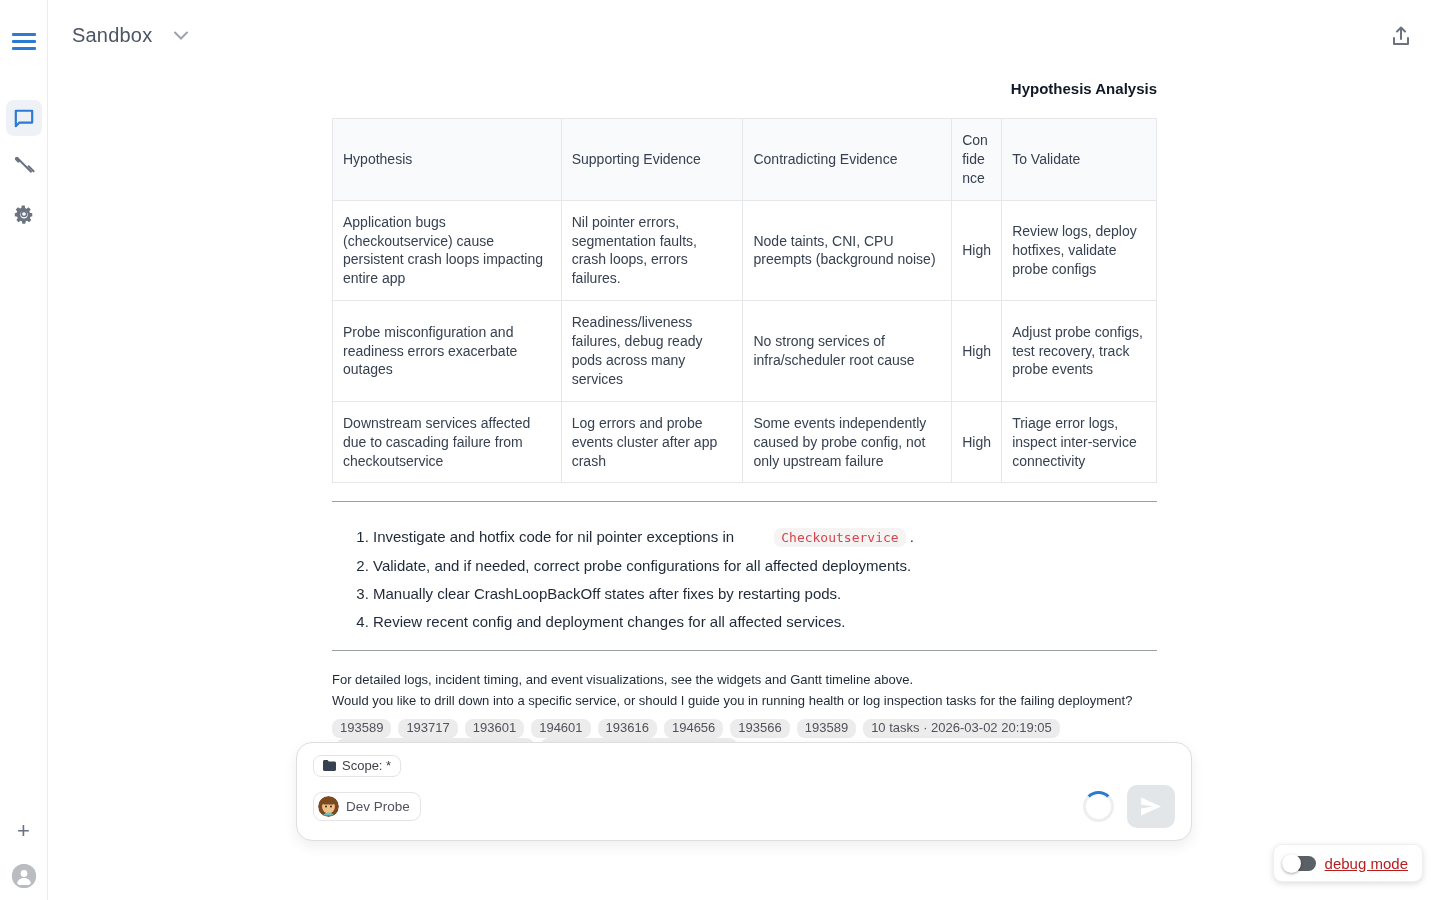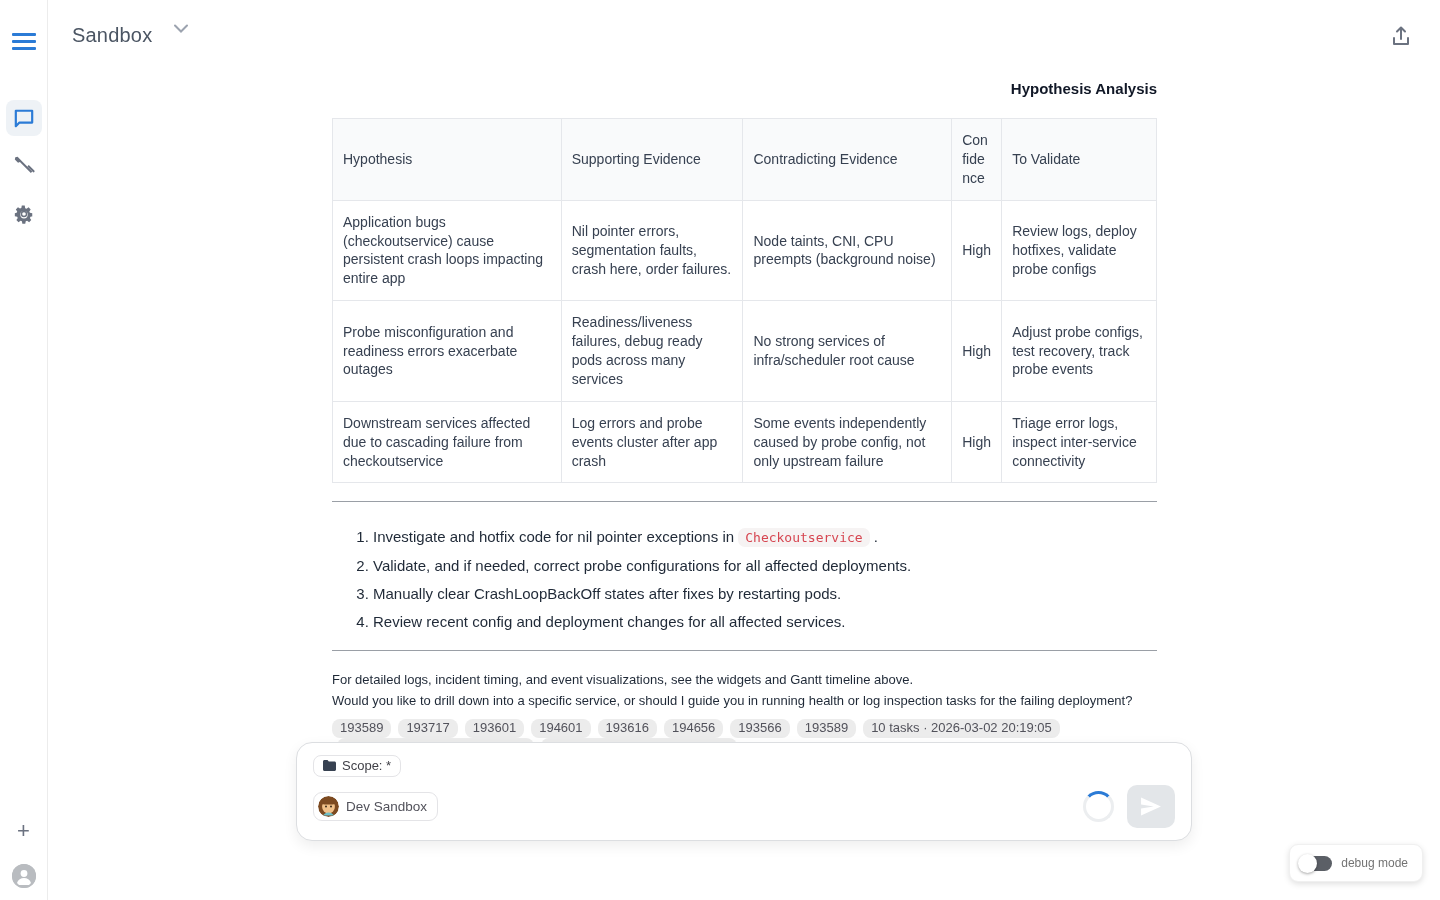--- a/index.html
+++ b/index.html
@@ -22,42 +22,42 @@
   .hamburger span { display: block; height: 3px; border-radius: 1px; background: var(--accent, #2b7bd6); }
   .side-nav { margin-top: 48px; display: flex; flex-direction: column; gap: 12px; align-items: center; }
   .side-item { width: 36px; height: 36px; display: flex; align-items: center; justify-content: center; border-radius: 8px; cursor: pointer; background: none; border: none; }
   .side-item.active { background: #eef2f6; }
   .side-bottom { margin-top: auto; display: flex; flex-direction: column; align-items: center; gap: 22px; margin-bottom: 12px; }
   .plus-btn { font-size: 22px; color: #6b7280; background: none; border: none; cursor: pointer; line-height: 1; }
   .avatar-circle { width: 24px; height: 24px; border-radius: 50%; background: #b9bcc0; display: flex; align-items: center; justify-content: center; cursor: pointer; border: none; }
 
   
   .topbar { position: absolute; left: 48px; right: 0; top: 0; height: 64px; }
-  .workspace { position: absolute; left: 24px; top: 24px; display: flex; gap: 22px; cursor: pointer; background: none; border: none; }
+  .workspace { position: absolute; left: 24px; top: 24px; display: flex; align-items: center; gap: 22px; cursor: pointer; background: none; border: none; }
   .workspace-title { font-size: 20px; color: #4b5563; letter-spacing: .2px; }
   .export-btn { position: absolute; right: 28px; top: 24px; background: none; border: none; cursor: pointer; }
 
   
   .main { position: absolute; left: 332px; top: 80px; width: 825px; }
   .section-title { font-size: 15px; font-weight: 700; color: #111827; text-align: right; }
   .ht-table { border-collapse: collapse; width: 825px; margin-top: 21px; font-size: 14px; }
   .ht-table th, .ht-table td {
     border: 1px solid #e5e7eb; text-align: left; vertical-align: middle;
     padding: 12px 10px; line-height: 1.35; word-break: break-word;
   }
   .ht-table th { background: #f9fafb; font-weight: 400; color: #374151; height: 71px; }
   .ht-table td { color: #374151; height: 71px; }
   hr.rule { border: none; border-top: 1px solid #9a9fa6; margin: 18px 0 0 0; }
   .next-steps-title { margin-top: 24px; }
   ol.steps { margin: 24px 0 0 0; padding-left: 41px; font-size: 15px; color: #1f2937; }
   ol.steps li { margin-bottom: 7px; line-height: 1.4; }
   code.inline-code {
     font-family: "DejaVu Sans Mono", monospace; font-size: 13px;
     color: var(--code-red, #d64550); background: #f6f3f3;
-    padding: 2px 7px; border-radius: 7px;
+    padding: 2px 7px; border-radius: 7px; margin-left: 36px;
   }
   .closing { margin-top: 18px; font-size: 13px; line-height: 21px; color: #1f2937; }
   .closing p { margin: 0; }
   .badges { margin-top: 8px; line-height: 14px; }
   .badges.row2 { margin-left: 5px; margin-top: 0; }
   .badge {
     display: inline-block; background: #ececec; color: #52525b;
     font-size: 13px; padding: 2px 8px 3px; border-radius: 8px;
     margin-right: 7px; white-space: nowrap; cursor: pointer;
   }
@@ -103,21 +103,21 @@
     position: absolute; right: 17px; bottom: 18px; height: 38px;
     background: #fff; border: 1px solid #f0f0f0; border-radius: 9px;
     box-shadow: 0 2px 6px rgba(0,0,0,.13);
     display: flex; align-items: center; gap: 9px; padding: 0 14px 0 12px;
   }
   .toggle { width: 30px; height: 15px; background: #5b5f66; border-radius: 8px; position: relative; cursor: pointer; border: none; }
   .toggle .knob {
     position: absolute; left: -4px; top: -2px; width: 19px; height: 19px;
     background: #fff; border-radius: 50%; box-shadow: 0 1px 3px rgba(0,0,0,.35);
   }
-  .debug-label { font-size: 12px; color: #737373; }
+  .debug-label { font-size: 15px; color: #b91c1c; text-decoration: underline; }
 
   svg { display: block; }
 </style>
 </head>
 <body style="--accent: #2b7bd6; --code-red: #d64550;">
 
 <aside class="sidebar">
   <button class="hamburger">
     <span></span>
       <span></span>
@@ -198,21 +198,21 @@
           <th>Hypothesis</th>
           <th>Supporting Evidence</th>
           <th>Contradicting Evidence</th>
           <th>Confidence</th>
           <th>To Validate</th>
         </tr>
     </thead>
     <tbody id="ht-body">
         <tr>
           <td>Application bugs (checkoutservice) cause persistent crash loops impacting entire app</td>
-          <td>Nil pointer errors, segmentation faults, crash here, order failures.</td>
+          <td>Nil pointer errors, segmentation faults, crash loops, errors failures.</td>
           <td>Node taints, CNI, CPU preempts (background noise)</td>
           <td>High</td>
           <td>Review logs, deploy hotfixes, validate probe configs</td>
         </tr>
         <tr>
           <td>Probe misconfiguration and readiness errors exacerbate outages</td>
           <td>Readiness/liveness failures, debug ready pods across many services</td>
           <td>No strong services of infra/scheduler root cause</td>
           <td>High</td>
           <td>Adjust probe configs, test recovery, track probe events</td>
@@ -265,21 +265,21 @@
       <span class="mini-avatar">
         <svg width="21" height="21" viewBox="0 0 21 21">
           <circle cx="10.5" cy="10.5" r="10.5" fill="#7c4a21"></circle>
           <circle cx="10.5" cy="11" r="6.4" fill="#f0c089"></circle>
           <rect x="3.5" y="2.5" width="14" height="6" rx="3" fill="#7c4a21"></rect>
           <circle cx="8" cy="10.5" r="1" fill="#3b2a1a"></circle>
           <circle cx="13" cy="10.5" r="1" fill="#3b2a1a"></circle>
           <path d="M5 19.5c1.4-2.1 3.3-3 5.5-3s4.1.9 5.5 3z" fill="#6fc0c9"></path>
         </svg>
       </span>
-      <span>Dev Sandbox</span>
+      <span>Dev Probe</span>
     </button>
     <div class="composer-right">
       <div class="spinner"></div>
       <button class="send-btn">
         <span>
           <svg width="22" height="19" viewBox="0 0 24 21" fill="#ffffff">
               <path d="M1 20.5l22-10L1 .5v7.8l14 2.2-14 2.2z"></path>
             </svg>
         </span>
       </button>

